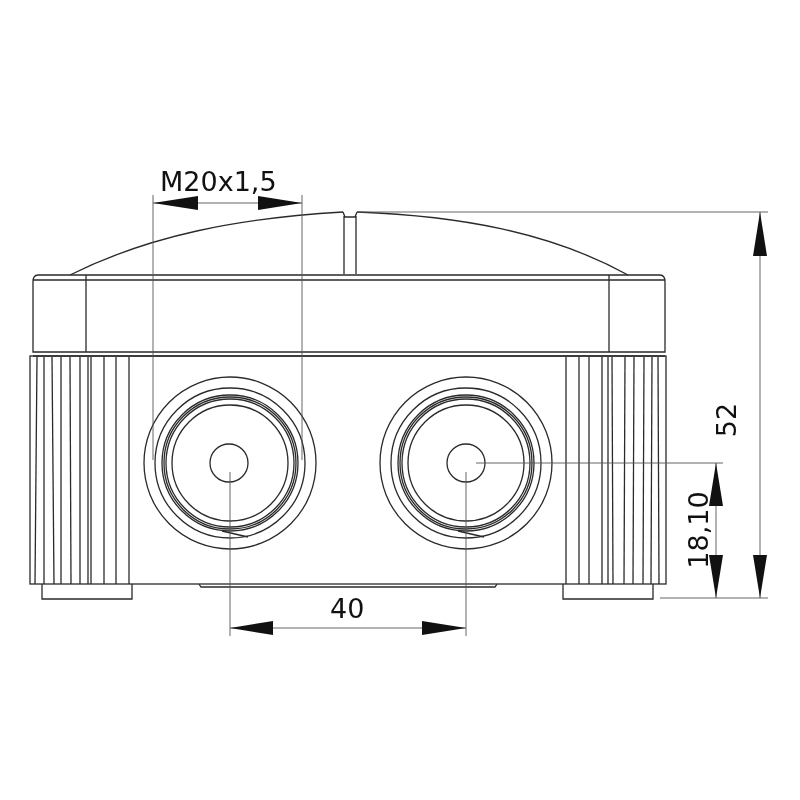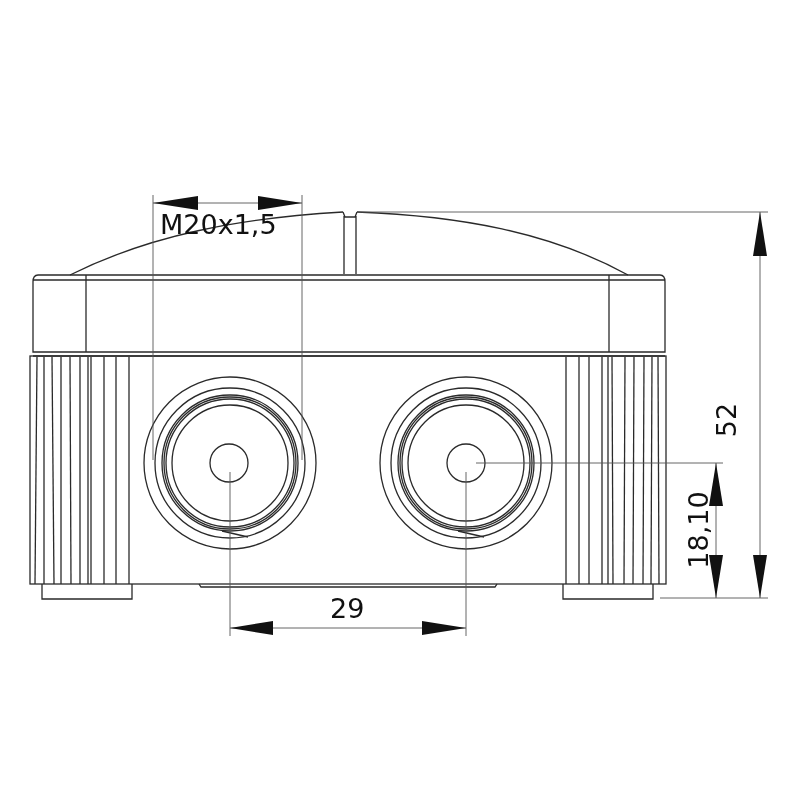--- a/index.html
+++ b/index.html
@@ -1,19 +1,19 @@
 <!DOCTYPE html>
 <html><head>
   <meta charset="utf-8">
   <style>
     html, body { margin: 0; padding: 0; background: #ffffff; }
     body { width: 800px; height: 800px; overflow: hidden; position: relative; font-family: "DejaVu Sans", sans-serif; }
     #drawing { position: absolute; left: 0; top: 0; width: 800px; height: 800px; }
     .label { position: absolute; color: #111111; font-family: "DejaVu Sans", sans-serif; font-size: 27px; line-height: 1; white-space: nowrap; letter-spacing: 0px; }
-    .label-m20 { left: 160px; top: 168px; margin-top: 43px; }
+    .label-m20 { left: 160px; top: 168px; }
     .label-32 { left: 330px; top: 595px; }
     .label-52 { left: 726px; top: 420px; transform: translate(-50%,-50%) rotate(-90deg); transform-origin: center; }
     .label-1810 { left: 698px; top: 530px; transform: translate(-50%,-50%) rotate(-90deg); transform-origin: center; }
   </style>
 </head>
 <body>
 
 <svg id="drawing" viewBox="0 0 800 800" xmlns="http://www.w3.org/2000/svg">
   <g fill="none" stroke="#2a2a2a" stroke-width="1.3">
 
@@ -108,15 +108,15 @@
     <polygon points="230,628 273,621 273,635"></polygon>
     <polygon points="466,628 422,621 422,635"></polygon>
     <polygon points="760,212 753,256 767,256"></polygon>
     <polygon points="760,598 753,555 767,555"></polygon>
     <polygon points="716,463 709,506 723,506"></polygon>
     <polygon points="716,598 709,555 723,555"></polygon>
   </g>
 </svg>
 
 <div class="label label-m20">M20x1,5</div>
-<div class="label label-32">29</div>
+<div class="label label-32">40</div>
 <div class="label label-52">52</div>
 <div class="label label-1810">18,10</div>
 
 </body></html>

